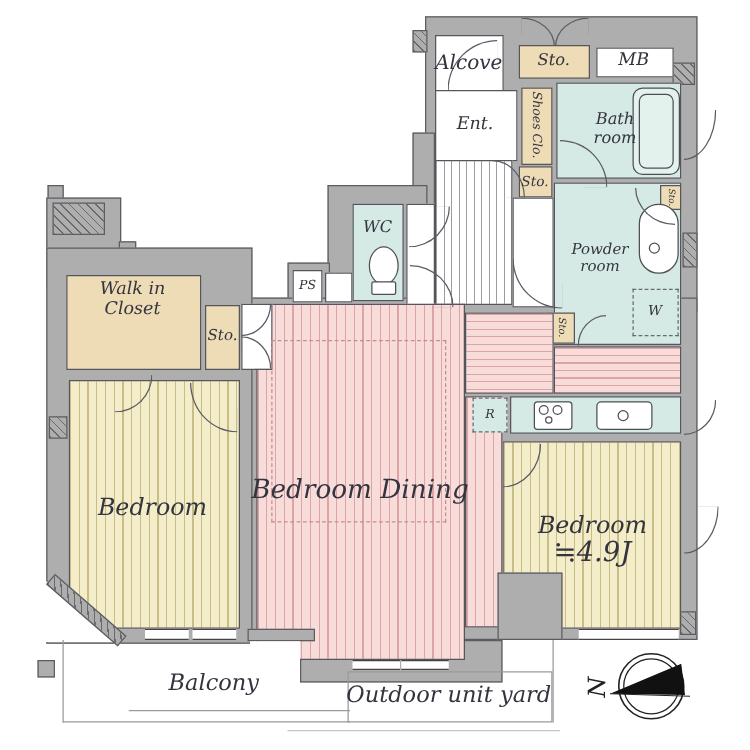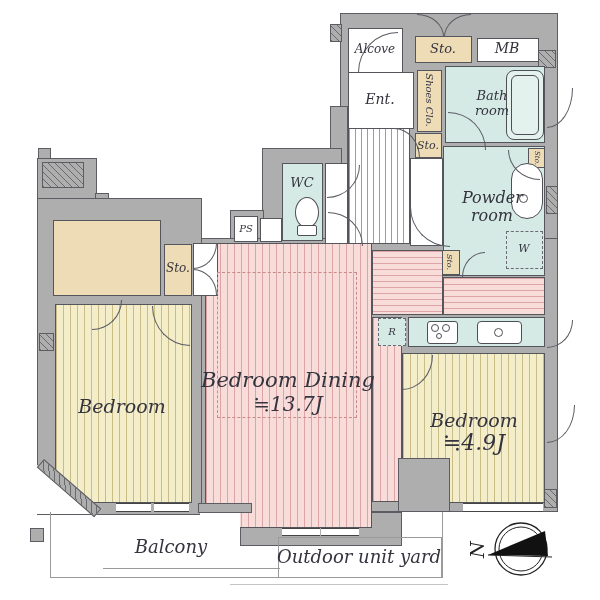--- a/index.html
+++ b/index.html
@@ -140,41 +140,41 @@
   <div class="thin" style="left:230px;top:584px;width:218px;height:1px;background:#c4c4c4"></div>
 
   <svg style="position:absolute;left:462px;top:514px" width="106" height="72" viewBox="0 0 106 72">
     <circle cx="59" cy="35" r="26" fill="none" stroke="#222" stroke-width="1.3"></circle>
     <circle cx="59" cy="35" r="22" fill="none" stroke="#222" stroke-width="1"></circle>
     <polygon points="26,41 83,17 86,42" fill="#111"></polygon>
     <line x1="26" y1="41" x2="90" y2="43" stroke="#222" stroke-width="1"></line>
     <text x="14" y="52" transform="rotate(-90 14 44)" font-size="19" font-style="italic" fill="#222">N</text>
   </svg>
 
-  <div class="lbl" style="left:375px;top:50px;font-size:12px">Alcove</div>
+  <div class="lbl" style="left:375px;top:50px;font-size:16px">Alcove</div>
   <div class="lbl" style="left:443px;top:49px;font-size:13px">Sto.</div>
   <div class="lbl" style="left:507px;top:49px;font-size:14px">MB</div>
   <div class="lbl" style="left:380px;top:100px;font-size:14px">Ent.</div>
   <div class="lbl vlbl" style="left:429px;top:100px;font-size:10px">Shoes Clo.</div>
   <div class="lbl wrap" style="left:492px;top:104px;font-size:13px;width:46px">Bath room</div>
   <div class="lbl" style="left:428px;top:146px;font-size:11px">Sto.</div>
   <div class="lbl" style="left:302px;top:183px;font-size:13px">WC</div>
   <div class="lbl" style="left:246px;top:229px;font-size:10px">PS</div>
-  <div class="lbl wrap" style="left:492px;top:207px;font-size:16px;width:60px">Powder room</div>
+  <div class="lbl wrap" style="left:480px;top:207px;font-size:12px;width:60px">Powder room</div>
   <div class="lbl vlbl" style="left:536px;top:158px;font-size:7px">Sto.</div>
   <div class="lbl" style="left:524px;top:249px;font-size:11px">W</div>
   <div class="lbl vlbl" style="left:449px;top:262px;font-size:8px">Sto.</div>
   <div class="lbl" style="left:392px;top:332px;font-size:10px">R</div>
+  <div class="lbl wrap" style="left:106px;top:240px;font-size:14px;width:78px">Walk in Closet</div>
   <div class="lbl" style="left:178px;top:269px;font-size:12px">Sto.</div>
   <div class="lbl" style="left:122px;top:407px;font-size:19px">
     <span>Bedroom</span>
   </div>
   <div class="lbl" style="left:288px;top:392px;font-size:21px">
     <span>Bedroom Dining</span>
-    <span style="font-size:20px">≒13.7J</span>
   </div>
   <div class="lbl" style="left:474px;top:433px;font-size:19px">
     <span>Bedroom</span>
     <span style="font-size:22px">≒4.9J</span>
   </div>
   <div class="lbl" style="left:171px;top:547px;font-size:18px">Balcony</div>
   <div class="lbl" style="left:359px;top:557px;font-size:18px">Outdoor unit yard</div>
 
 </div>
 

